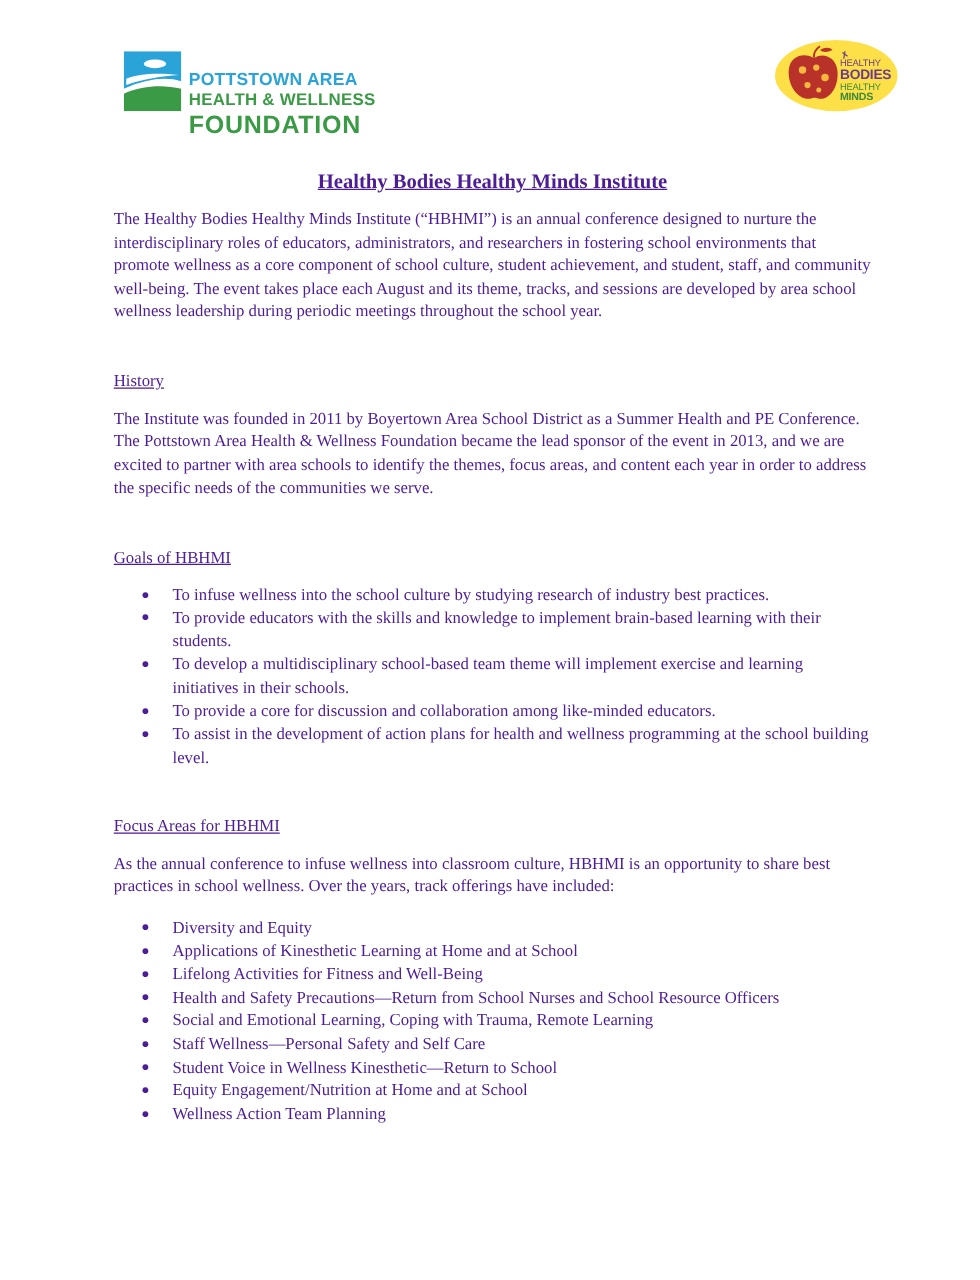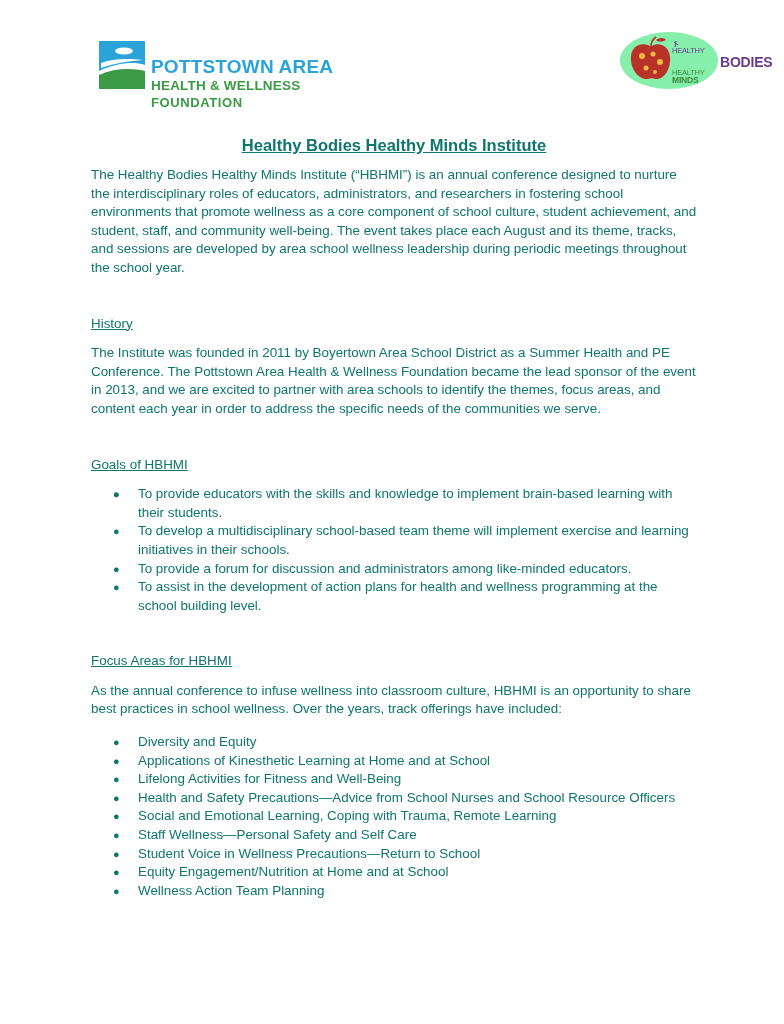--- a/index.html
+++ b/index.html
@@ -36,74 +36,74 @@
     }
     .logo-left .wordmark {
       display: flex;
       flex-direction: column;
       justify-content: center;
       font-weight: bold;
       line-height: 1;
     }
     .logo-left .wm1 {
       color: #2aa4d8;
-      font-size: 19px;
+      font-size: 14px;
       letter-spacing: 0.2px;
       margin-bottom: 3px;
       margin-top: 36px;
     }
     .logo-left .wm2 {
       color: #3a9a45;
       font-size: 13.5px;
       letter-spacing: 0.2px;
       margin-bottom: 3px;
     }
     .logo-left .wm3 {
       color: #3a9a45;
-      font-size: 13px;
+      font-size: 20px;
       letter-spacing: 0.6px;
     }
     .logo-right {
       position: absolute;
       left: 620px;
       top: 32px;
       width: 98px;
       height: 57px;
       border-radius: 50%;
-      background: #86efac;
+      background: #fde047;
     }
     .logo-right svg {
       position: absolute;
       left: 0;
       top: 0;
     }
     .logo-right .lr-text {
       position: absolute;
       left: 52px;
       top: 15px;
       font-weight: bold;
       line-height: 1;
       font-size: 7.5px;
       letter-spacing: -0.2px;
     }
     .lr-text .l1 { color: #6d3a8a; font-weight: normal; }
-    .lr-text .l2 { color: #6d3a8a; font-size: 14px; margin-left: 48px; }
+    .lr-text .l2 { color: #6d3a8a; font-size: 11px; }
     .lr-text .l3 { color: #3a8a3e; font-weight: normal; }
     .lr-text .l4 { color: #3a8a3e; font-size: 8.5px; }
 
     
     .content {
       position: absolute;
       left: 91px;
       top: 134px;
       width: 606px;
-      font-family: Liberation Sans, sans-serif;
+      font-family: Liberation Serif, serif;
       font-size: 13.4px;
       line-height: 18.6px;
-      color: #0f766e;
+      color: #4c1d95;
     }
     .doc-title {
       text-align: center;
       font-weight: bold;
       font-size: 16.5px;
       text-decoration: underline;
       margin: 0 0 10px 0;
       line-height: 22px;
     }
     p {
@@ -181,38 +181,38 @@
 
     <p class="section-heading">History</p>
     <div class="gap-xs"></div>
     <p>The Institute was founded in 2011 by Boyertown Area School District as a Summer Health and PE Conference.   The Pottstown Area Health &amp; Wellness Foundation became the lead sponsor of the event in 2013, and we are excited to partner with area schools to identify the themes, focus areas, and content each year in order to address the specific needs of the communities we serve.</p>
 
     <div class="gap-lg"></div>
 
     <p class="section-heading">Goals of HBHMI</p>
     <div class="gap-xs"></div>
     <ul class="bullets">
-      <li><span class="bullet">●</span></li>
+      <li><span class="bullet">●</span><span>To infuse wellness into the school culture by studying research of industry best practices.</span></li>
       <li><span class="bullet">●</span><span>To provide educators with the skills and knowledge to implement brain-based learning with their students.</span></li>
       <li><span class="bullet">●</span><span>To develop a multidisciplinary school-based team theme will implement exercise and learning initiatives in their schools.</span></li>
-      <li><span class="bullet">●</span><span>To provide a forum for discussion and administrators among like-minded educators.</span></li>
+      <li><span class="bullet">●</span><span>To provide a core for discussion and collaboration among like-minded educators.</span></li>
       <li><span class="bullet">●</span><span>To assist in the development of action plans for health and wellness programming at the school building level.</span></li>
     </ul>
 
     <div class="gap-lg"></div>
 
     <p class="section-heading">Focus Areas for HBHMI</p>
     <div class="gap-xs"></div>
     <p>As the annual conference to infuse wellness into classroom culture, HBHMI is an opportunity to share best practices in school wellness.  Over the years, track offerings have included:</p>
     <div class="gap-sm"></div>
     <ul class="bullets">
       <li><span class="bullet">●</span><span>Diversity and Equity</span></li>
       <li><span class="bullet">●</span><span>Applications of Kinesthetic Learning at Home and at School</span></li>
       <li><span class="bullet">●</span><span>Lifelong Activities for Fitness and Well-Being</span></li>
-      <li><span class="bullet">●</span><span>Health and Safety Precautions—Advice from School Nurses and School Resource Officers</span></li>
+      <li><span class="bullet">●</span><span>Health and Safety Precautions—Return from School Nurses and School Resource Officers</span></li>
       <li><span class="bullet">●</span><span>Social and Emotional Learning, Coping with Trauma, Remote Learning</span></li>
       <li><span class="bullet">●</span><span>Staff Wellness—Personal Safety and Self Care</span></li>
-      <li><span class="bullet">●</span><span>Student Voice in Wellness Precautions—Return to School</span></li>
+      <li><span class="bullet">●</span><span>Student Voice in Wellness Kinesthetic—Return to School</span></li>
       <li><span class="bullet">●</span><span>Equity Engagement/Nutrition at Home and at School</span></li>
       <li><span class="bullet">●</span><span>Wellness Action Team Planning</span></li>
     </ul>
   </div>
 </div>
 
 </body></html>

